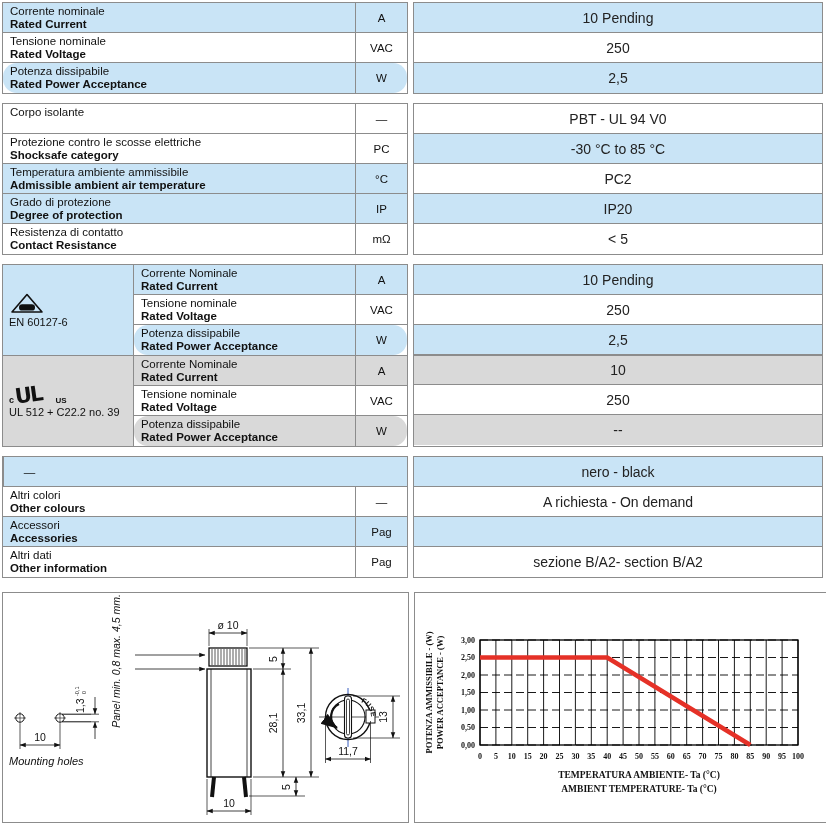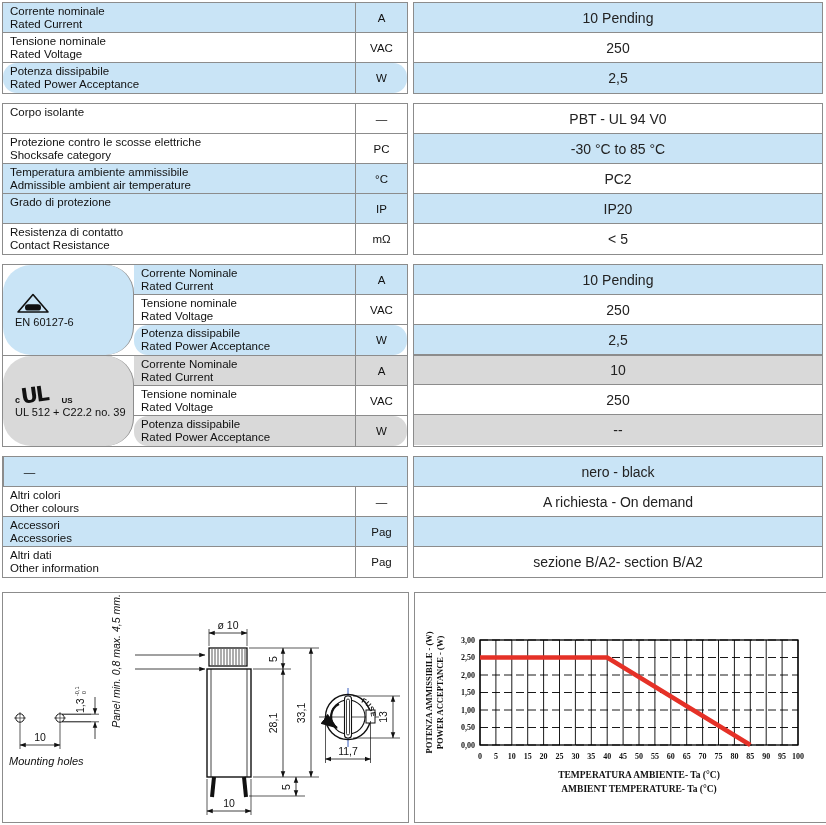--- a/index.html
+++ b/index.html
@@ -7,33 +7,33 @@
         font-family:"Liberation Sans",sans-serif;color:#111;overflow:hidden;}
   .tables{position:absolute;top:2px;left:2px;width:821px;display:flex;flex-direction:column;gap:9px;}
   .section{display:flex;gap:5px;}
   .left-tbl{width:406px;box-sizing:border-box;border:1px solid #8c8c8c;background:#fff;}
   .right-tbl{flex:1;box-sizing:border-box;border:1px solid #8c8c8c;background:#fff;}
   .srow{display:flex;height:30px;box-sizing:border-box;border-bottom:1px solid #8c8c8c;}
   .left-tbl > .srow:last-child,.rows-col > .srow:last-child{border-bottom:none;border-radius:14px;}
   .right-tbl > .val-row:last-child{border-bottom:none;}
   .lbl{flex:1;padding:2px 4px 0 7px;font-size:11.5px;line-height:13px;overflow:hidden;}
   .lbl .it{display:block;}
-  .lbl .en{display:block;font-weight:normal;}
+  .lbl .en{display:block;font-weight:bold;}
   .unit{width:52px;box-sizing:border-box;border-left:1px solid #8c8c8c;display:flex;
         align-items:center;justify-content:center;font-size:11.5px;}
   .val-row{height:30px;box-sizing:border-box;border-bottom:1px solid #8c8c8c;display:flex;
         align-items:center;justify-content:center;font-size:14px;color:#222;}
   .bt{border-top:1px solid #8c8c8c;}
   .bg-blue{background:#c9e4f6;}
   .bg-white{background:#ffffff;}
   .bg-gray{background:#d9d9d9;}
   .cert-group{display:flex;}
   .cert-group + .cert-group{border-top:1px solid #8c8c8c;}
   .logo-cell{width:131px;box-sizing:border-box;border-right:1px solid #8c8c8c;display:flex;
-        flex-direction:column;justify-content:center;padding-left:12px;gap:0;border-radius:28px;}
+        flex-direction:column;justify-content:center;padding-left:6px;gap:0;}
   .rows-col{flex:1;display:flex;flex-direction:column;}
   .std{font-size:11px;}
   .ul-logo{display:inline-flex;align-items:flex-end;line-height:1;height:22px;}
   .ul-c{font-size:9px;font-weight:bold;margin-bottom:1px;}
   .ul-m{font-size:21px;font-weight:900;letter-spacing:-2px;font-family:"DejaVu Sans",sans-serif;
         transform:rotate(-8deg);display:inline-block;margin:0 1px;}
   .ul-us{font-size:8px;font-weight:bold;margin-bottom:1px;margin-left:13px;}
   .panels{position:absolute;top:592px;left:2px;display:flex;gap:5px;}
   .panel{box-sizing:content-box;border:1px solid #8c8c8c;background:#fff;}
   svg text{font-family:"Liberation Sans",sans-serif;fill:#111;}
@@ -92,20 +92,21 @@
           <div class="srow bg-blue">
             <div class="lbl">
               <div class="it">Temperatura ambiente ammissibile</div>
               <div class="en">Admissible ambient air temperature</div>
             </div>
             <div class="unit">°C</div>
           </div>
           <div class="srow bg-blue">
             <div class="lbl">
               <div class="it">Grado di protezione</div>
+              <div class="en">Degree of protection</div>
             </div>
             <div class="unit">IP</div>
           </div>
           <div class="srow bg-white">
             <div class="lbl">
               <div class="it">Resistenza di contatto</div>
               <div class="en">Contact Resistance</div>
             </div>
             <div class="unit">mΩ</div>
           </div>

